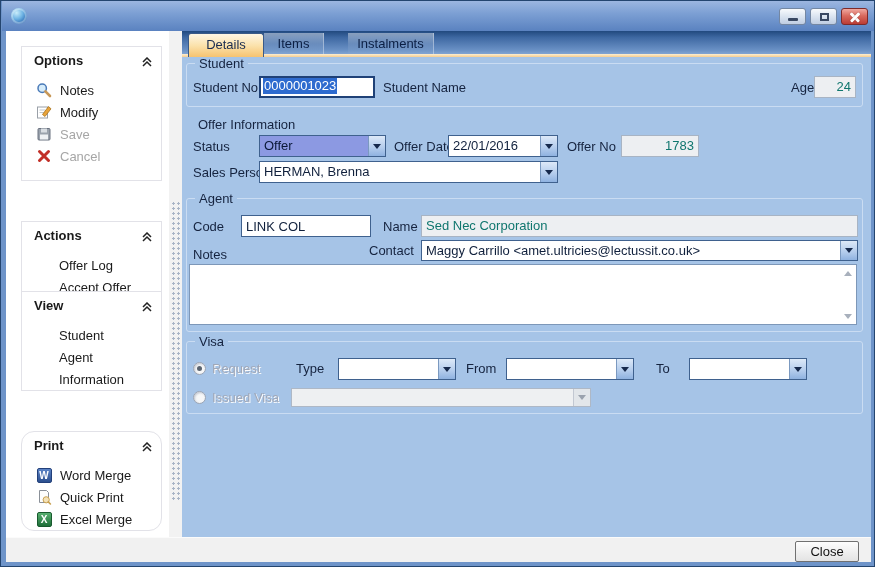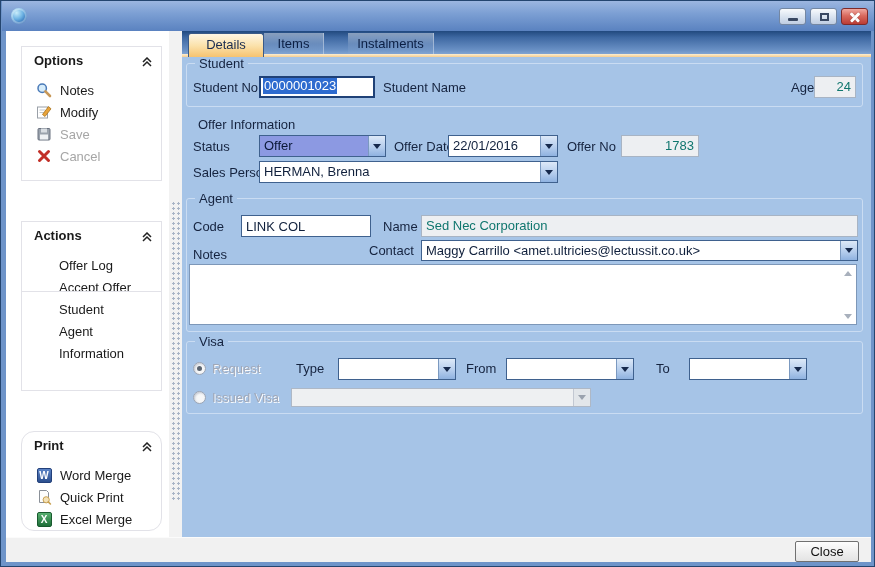--- a/index.html
+++ b/index.html
@@ -167,20 +167,28 @@
         <div class="side-item noicon">
             <span>Offer Log</span>
           </div>
         <div class="side-item noicon">
             <span>Accept Offer</span>
           </div>
       </div>
     </div>
 
     <div class="panel" style="top:260px;height:100px;">
+      <div class="panel-header">
+        <span>View</span>
+        <span class="chev-up">
+          <svg width="10" height="10" viewBox="0 0 10 10">
+              <path d="M1 5 L5 1 L9 5 M1 9 L5 5 L9 9" stroke="#222" fill="none" stroke-width="1.5"></path>
+            </svg>
+        </span>
+      </div>
       <div class="panel-list">
         <div class="side-item noicon">
             <span>Student</span>
           </div>
         <div class="side-item noicon">
             <span>Agent</span>
           </div>
         <div class="side-item noicon">
             <span>Information</span>
           </div>

